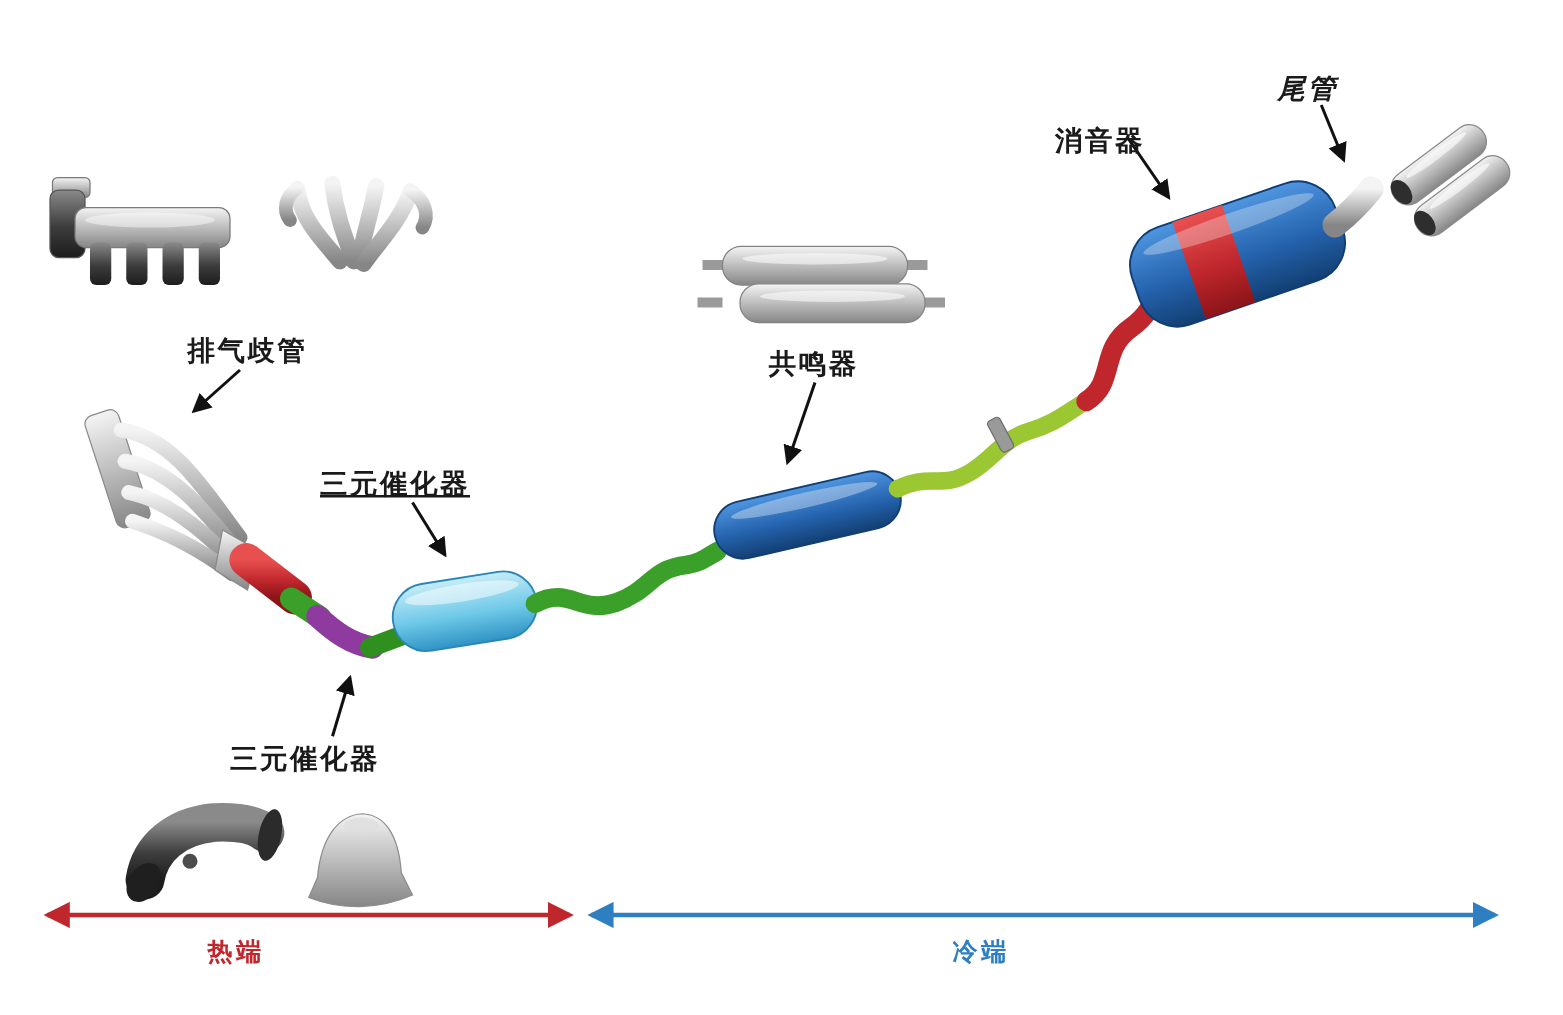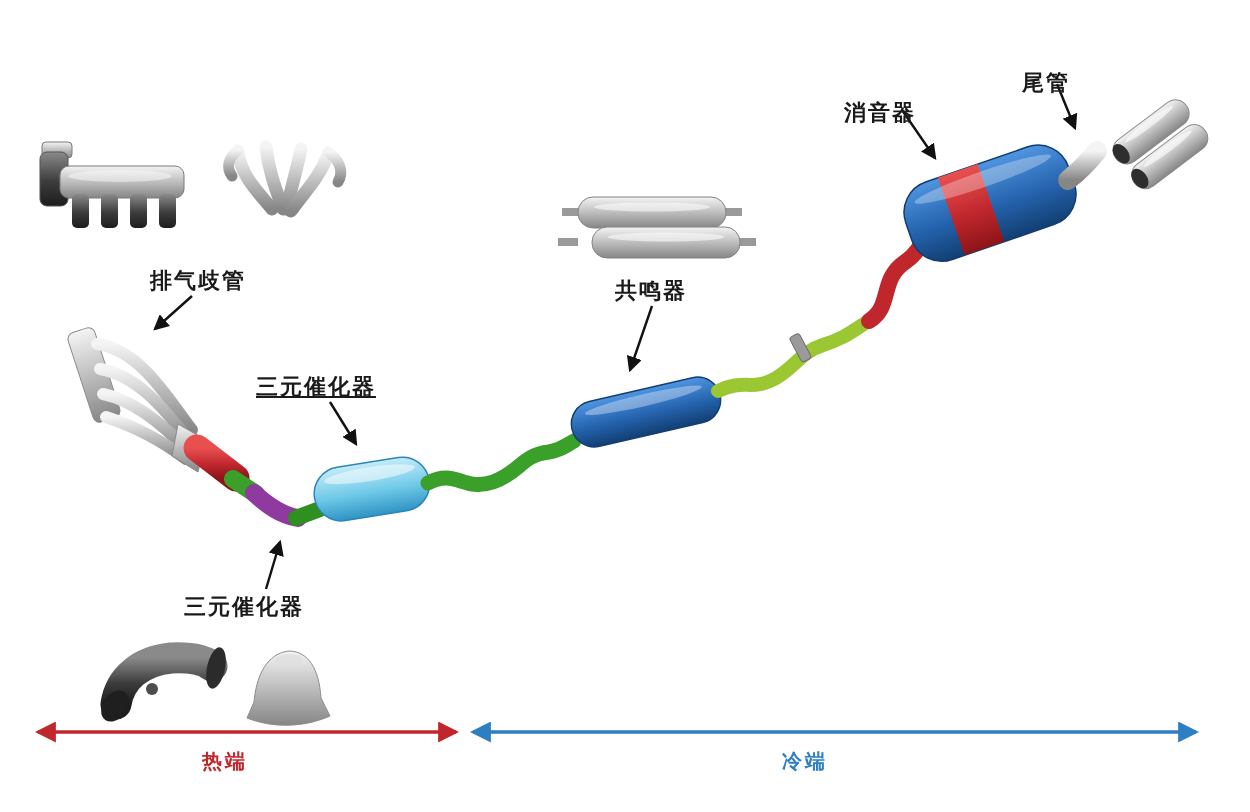--- a/index.html
+++ b/index.html
@@ -16,21 +16,21 @@
     user-select:none;
   }
   .zone-label{
     position:absolute;
     font-size:20px;
     font-weight:700;
     letter-spacing:3px;
     white-space:nowrap;
   }
   .zone-hot{color:#c0272d;}
-  .zone-cold{color:#2e7fc1;margin-left:20px;}
+  .zone-cold{color:#2e7fc1;}
 </style>
 </head>
 <body>
 
 <div class="stage">
 
   <svg width="1250" height="812" viewBox="0 0 1250 812">
     <defs>
       <linearGradient id="gSilver" x1="0" y1="0" x2="0" y2="1">
         <stop offset="0" stop-color="#f4f4f4"></stop>
@@ -170,18 +170,18 @@
 
     <path d="M38,732 L456,732" stroke="#c0272d" stroke-width="3.5" fill="none" marker-start="url(#mRed)" marker-end="url(#mRed)"></path>
     <path d="M473,732 L1196,732" stroke="#2e7fc1" stroke-width="3.5" fill="none" marker-start="url(#mBlue)" marker-end="url(#mBlue)"></path>
   </svg>
 
   <div class="part-label" style="left:150px;top:266px;">排气歧管</div>
   <div class="part-label" style="left:256px;top:372px;text-decoration:underline;">三元催化器</div>
   <div class="part-label" style="left:184px;top:592px;">三元催化器</div>
   <div class="part-label" style="left:615px;top:276px;">共鸣器</div>
   <div class="part-label" style="left:844px;top:98px;">消音器</div>
-  <div class="part-label" style="left:1022px;top:68px;">尾管</div>
+  <div class="part-label" style="left:1022px;top:56px;font-style:italic;">尾管</div>
 
-  <div class="zone-label zone-hot" style="left:166px;top:748px;margin-left:36px;">热端</div>
+  <div class="zone-label zone-hot" style="left:166px;top:748px;">热端</div>
   <div class="zone-label zone-cold" style="left:762px;top:748px;">冷端</div>
 
 </div>
 
 </body></html>

